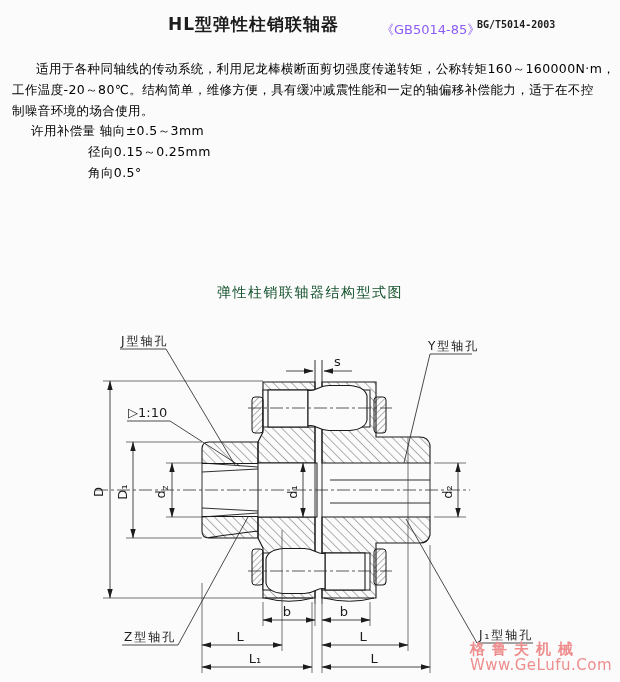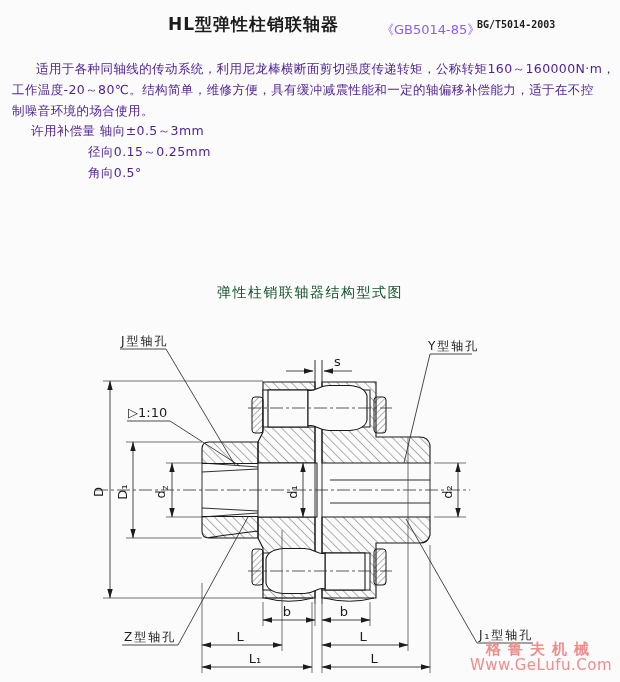--- a/index.html
+++ b/index.html
@@ -5,23 +5,23 @@
   html,body{margin:0;padding:0;}
   .page{
     position:relative;width:620px;height:682px;
     background:#fbfbfb;color:#1c1c1c;overflow:hidden;
     font-family:"DejaVu Sans","Liberation Sans",sans-serif;
   }
   .abs{position:absolute;white-space:nowrap;}
   .title{font-size:17px;font-weight:bold;letter-spacing:1px;}
   .std-old{font-size:13px;color:#8b5cf6;}
   .std-new{font-family:"DejaVu Sans Mono","Liberation Mono",monospace;font-size:10px;font-weight:bold;}
-  .body-line{font-size:12.5px;color:#4c1d95;letter-spacing:0.4px;}
+  .body-line{font-size:12.5px;color:#000000;letter-spacing:0.4px;}
   .caption{font-size:14px;letter-spacing:1.5px;color:#14532d;}
-  .wm{text-align:center;line-height:16px;margin-left:12px;}
+  .wm{text-align:left;line-height:16px;margin-left:12px;}
   .wm-1{font-size:15px;font-weight:bold;letter-spacing:7px;}
   .wm-2{font-size:15px;letter-spacing:0.5px;}
   svg text{font-family:"DejaVu Sans","Liberation Sans",sans-serif;fill:#1c1c1c;}
   svg .lbl{font-size:12px;letter-spacing:2px;}
   svg .dimtxt{font-size:13px;}
 </style>
 </head>
 <body>
 
 <div class="page" style="background: rgb(251, 251, 251);">

